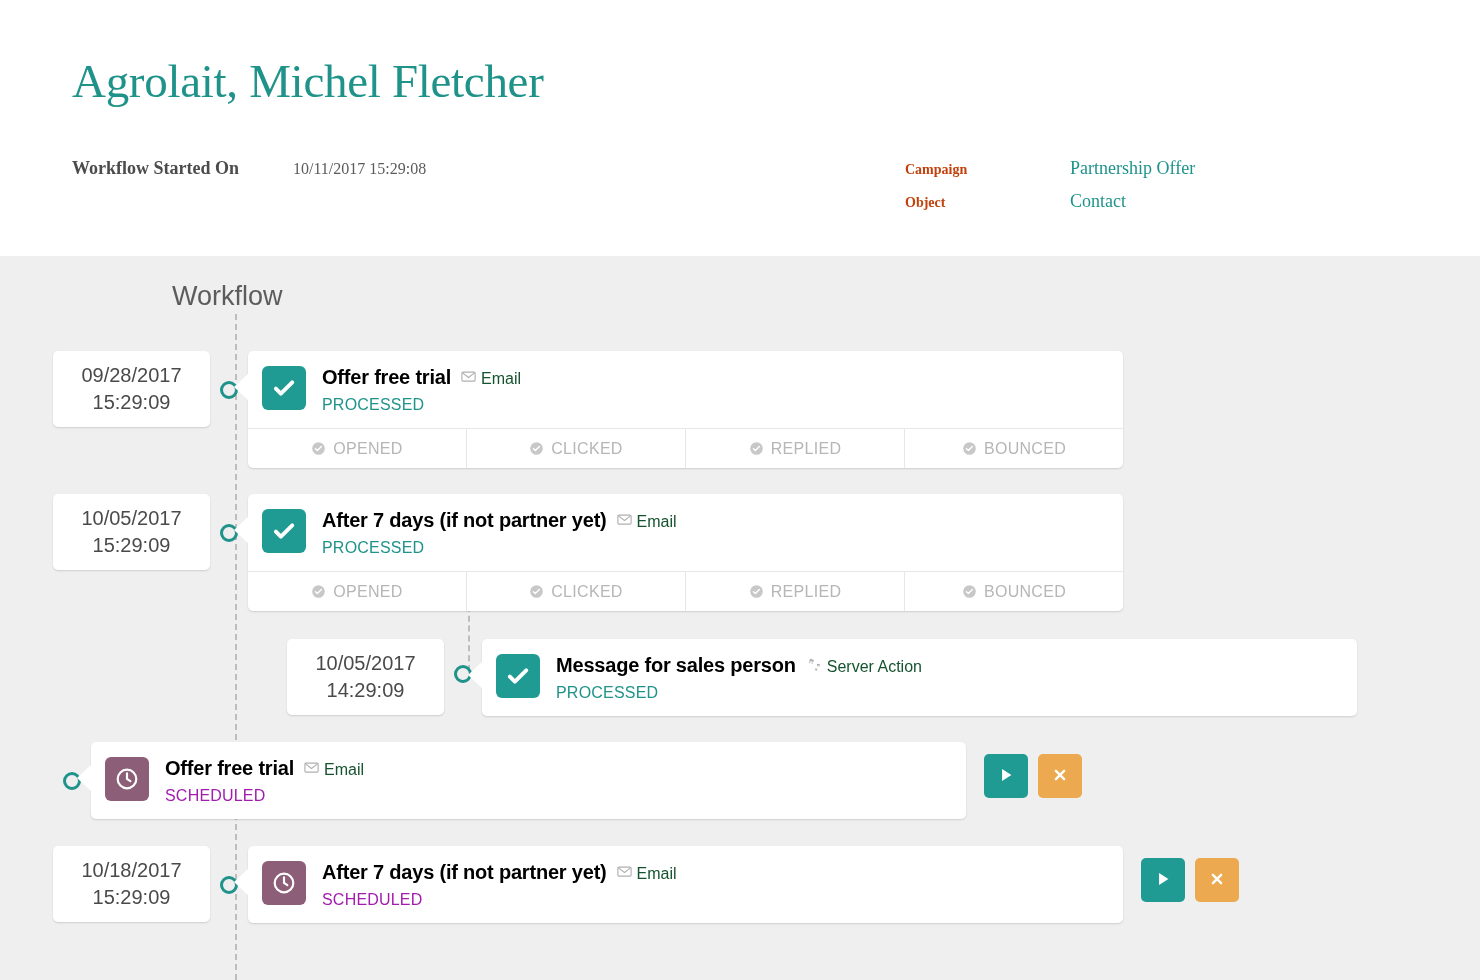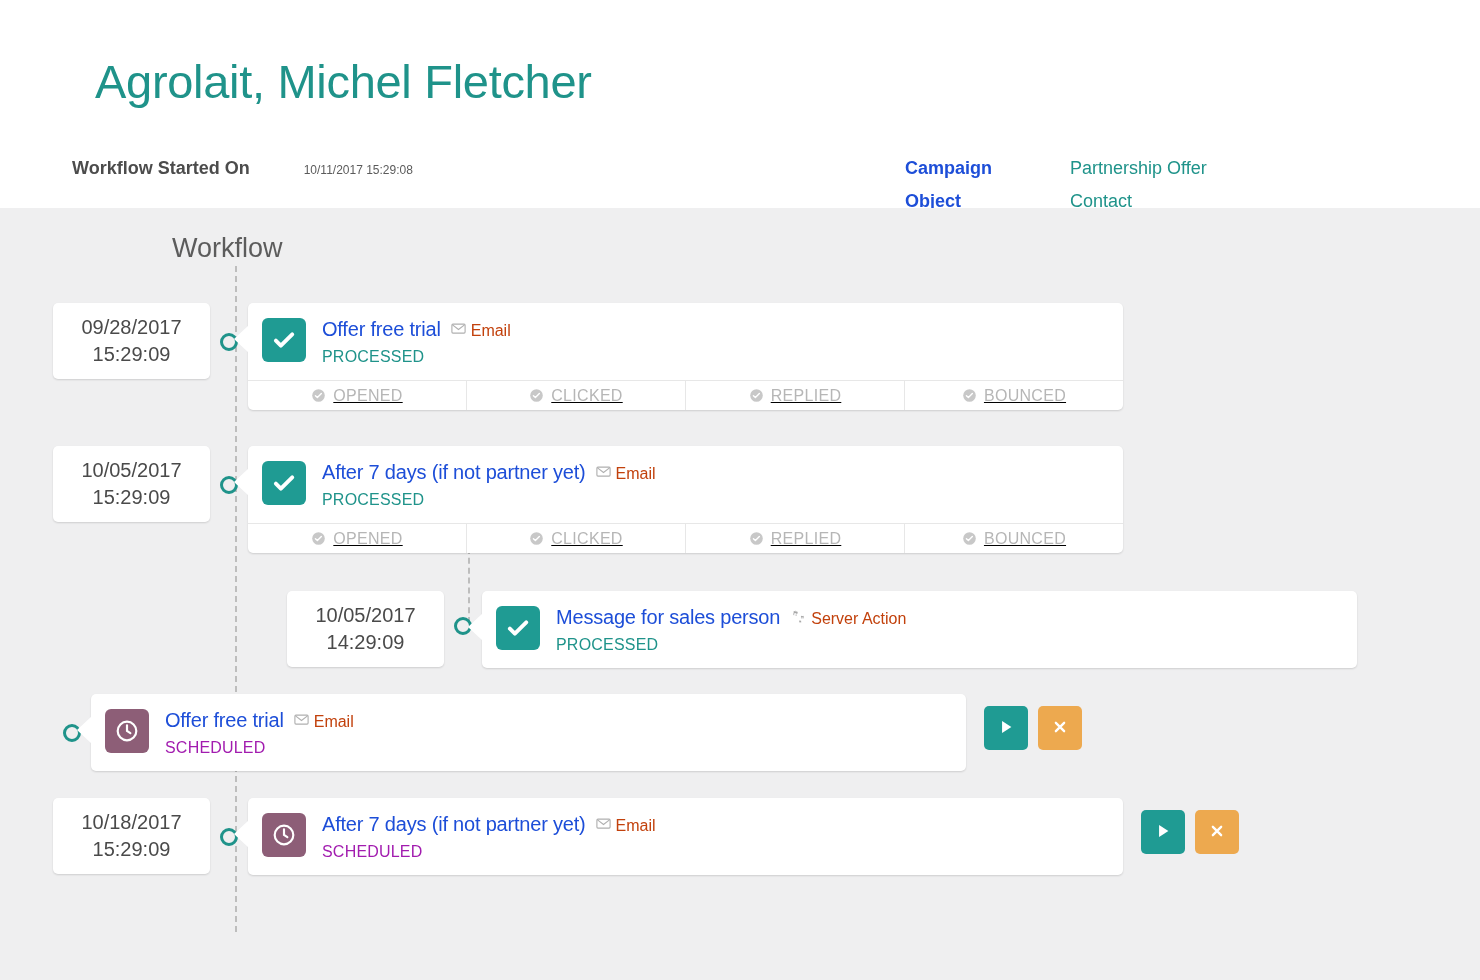--- a/index.html
+++ b/index.html
@@ -8,23 +8,24 @@
     width: 1480px;
     height: 980px;
     background: #efeff0;
     font-family: "Liberation Sans", sans-serif;
     -webkit-font-smoothing: antialiased;
   }
 
   
   .header {
     background: #ffffff;
-    height: 208px;
-    padding: 56px 0 0 95px;
+    height: 256px;
+    padding: 56px 0 0 72px;
     position: relative;
+    font-family: Liberation Serif, serif;
   }
   .page-title {
     font-size: 47px;
     font-weight: 400;
     color: #1f938a;
     letter-spacing: -0.3px;
     line-height: 1.1;
   }
   .meta-left {
     position: absolute;
@@ -32,38 +33,38 @@
     left: 72px;
     display: flex;
     align-items: baseline;
   }
   .meta-label {
     font-size: 18px;
     font-weight: bold;
     color: #4c4c4c;
   }
   .meta-value {
-    font-size: 12px;
+    font-size: 16px;
     color: #5b5b5b;
     margin-left: 54px;
   }
   .meta-right {
     position: absolute;
     top: 158px;
     left: 905px;
   }
   .meta-row {
     display: flex;
     align-items: baseline;
     margin-bottom: 12px;
   }
   .meta-row .k {
-    font-size: 18px;
+    font-size: 14px;
     font-weight: bold;
-    color: #1d4ed8;
+    color: #c2410c;
     width: 165px;
     flex: none;
   }
   .meta-row .v {
     font-size: 18px;
     color: #1f938a;
     text-decoration: none;
   }
 
   
@@ -183,46 +184,45 @@
   .state-icon svg { display: block; }
 
   .card-text { padding-top: 1px; }
   .title-line {
     display: flex;
     align-items: baseline;
     white-space: nowrap;
   }
   .card-title {
     font-size: 20px;
-    font-weight: normal;
-    color: #1d4ed8;
+    font-weight: bold;
+    color: #000000;
     letter-spacing: -0.2px;
   }
   .type-tag {
     font-size: 16px;
-    color: #c2410c;
+    color: #14532d;
     margin-left: 10px;
     display: inline-flex;
     align-items: center;
   }
   .type-tag svg { margin-right: 5px; }
   .status {
     font-size: 16px;
     margin-top: 7px;
     letter-spacing: 0.2px;
   }
   .status.processed { color: #1f938a; }
   .status.scheduled { color: #a21caf; }
 
   
   .metrics {
     display: flex;
     border-top: 1px solid #e7e7e7;
-    height: 30px;
-    text-decoration: underline;
+    height: 40px;
   }
   .metric {
     flex: 1;
     display: flex;
     align-items: center;
     justify-content: center;
     font-size: 16px;
     color: #b6b6b6;
     letter-spacing: 0.3px;
     border-right: 1px solid #e7e7e7;

